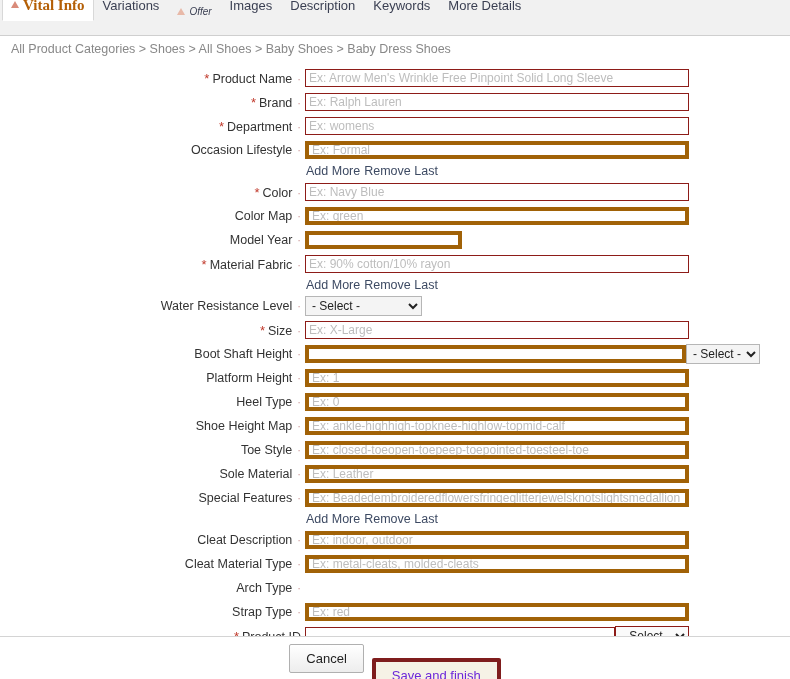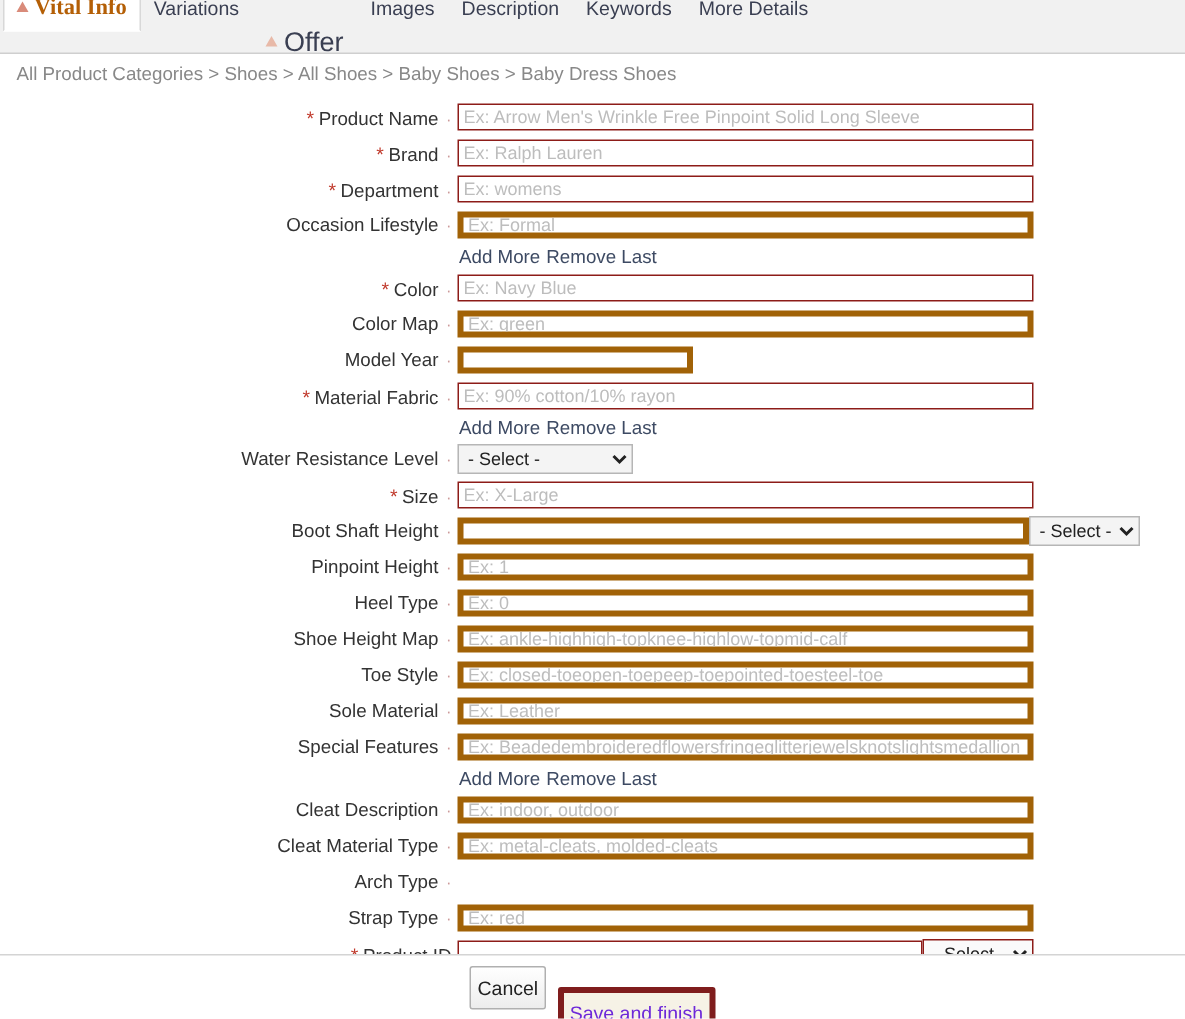--- a/index.html
+++ b/index.html
@@ -54,24 +54,25 @@
     line-height: 30px;
     margin-bottom: -1px;
     color: #b45f06;
     font-family: "Liberation Serif", serif;
     font-weight: bold;
     font-size: 15px;
     padding: 0 8px;
   }
   .tab.raised {
     align-self: flex-start;
-    margin-top: 16px;
+    margin-top: 0;
     height: 24px;
     line-height: 24px;
-    font-size: 18px;
+    font-size: 10px;
+    font-style: italic;
   }
   .warn-icon {
     display: inline-block;
     width: 0;
     height: 0;
     border-left: 4px solid transparent;
     border-right: 4px solid transparent;
     border-bottom: 7px solid #e8b9a8;
     margin-right: 2px;
     flex: 0 0 auto;
@@ -182,21 +183,21 @@
     border-top: 1px solid #d4d4d4;
     display: flex;
     align-items: center;
     justify-content: center;
     gap: 8px;
     background: #ffffff;
   }
   .btn {
     font-family: "Liberation Sans", sans-serif;
     font-size: 13px;
-    padding: 6px 4px;
+    padding: 6px 16px;
     border: 1px solid #b0b0b0;
     background: linear-gradient(#ffffff, #ededed);
     color: #222222;
     cursor: pointer;
     border-radius: 2px;
   }
   .btn.disabled {
     background: #f6f2e6;
     border: 4px solid #7f1d1d;
     color: #6d28d9;
@@ -352,21 +353,21 @@
     <div class="field">
       <input class="txt medium" type="text" placeholder="" style="">
       <select class="sel w2">
         <option>- Select -</option>
       </select>
     </div>
   </div>
 
   <div class="row">
     <div class="label">
-      <span>Pinpoint Height</span><span class="dot">·</span>
+      <span>Platform Height</span><span class="dot">·</span>
     </div>
     <div class="field">
       <input class="txt wide" type="text" placeholder="Ex: 1" style="">
     </div>
   </div>
 
   <div class="row">
     <div class="label">
       <span>Heel Type</span><span class="dot">·</span>
     </div>

